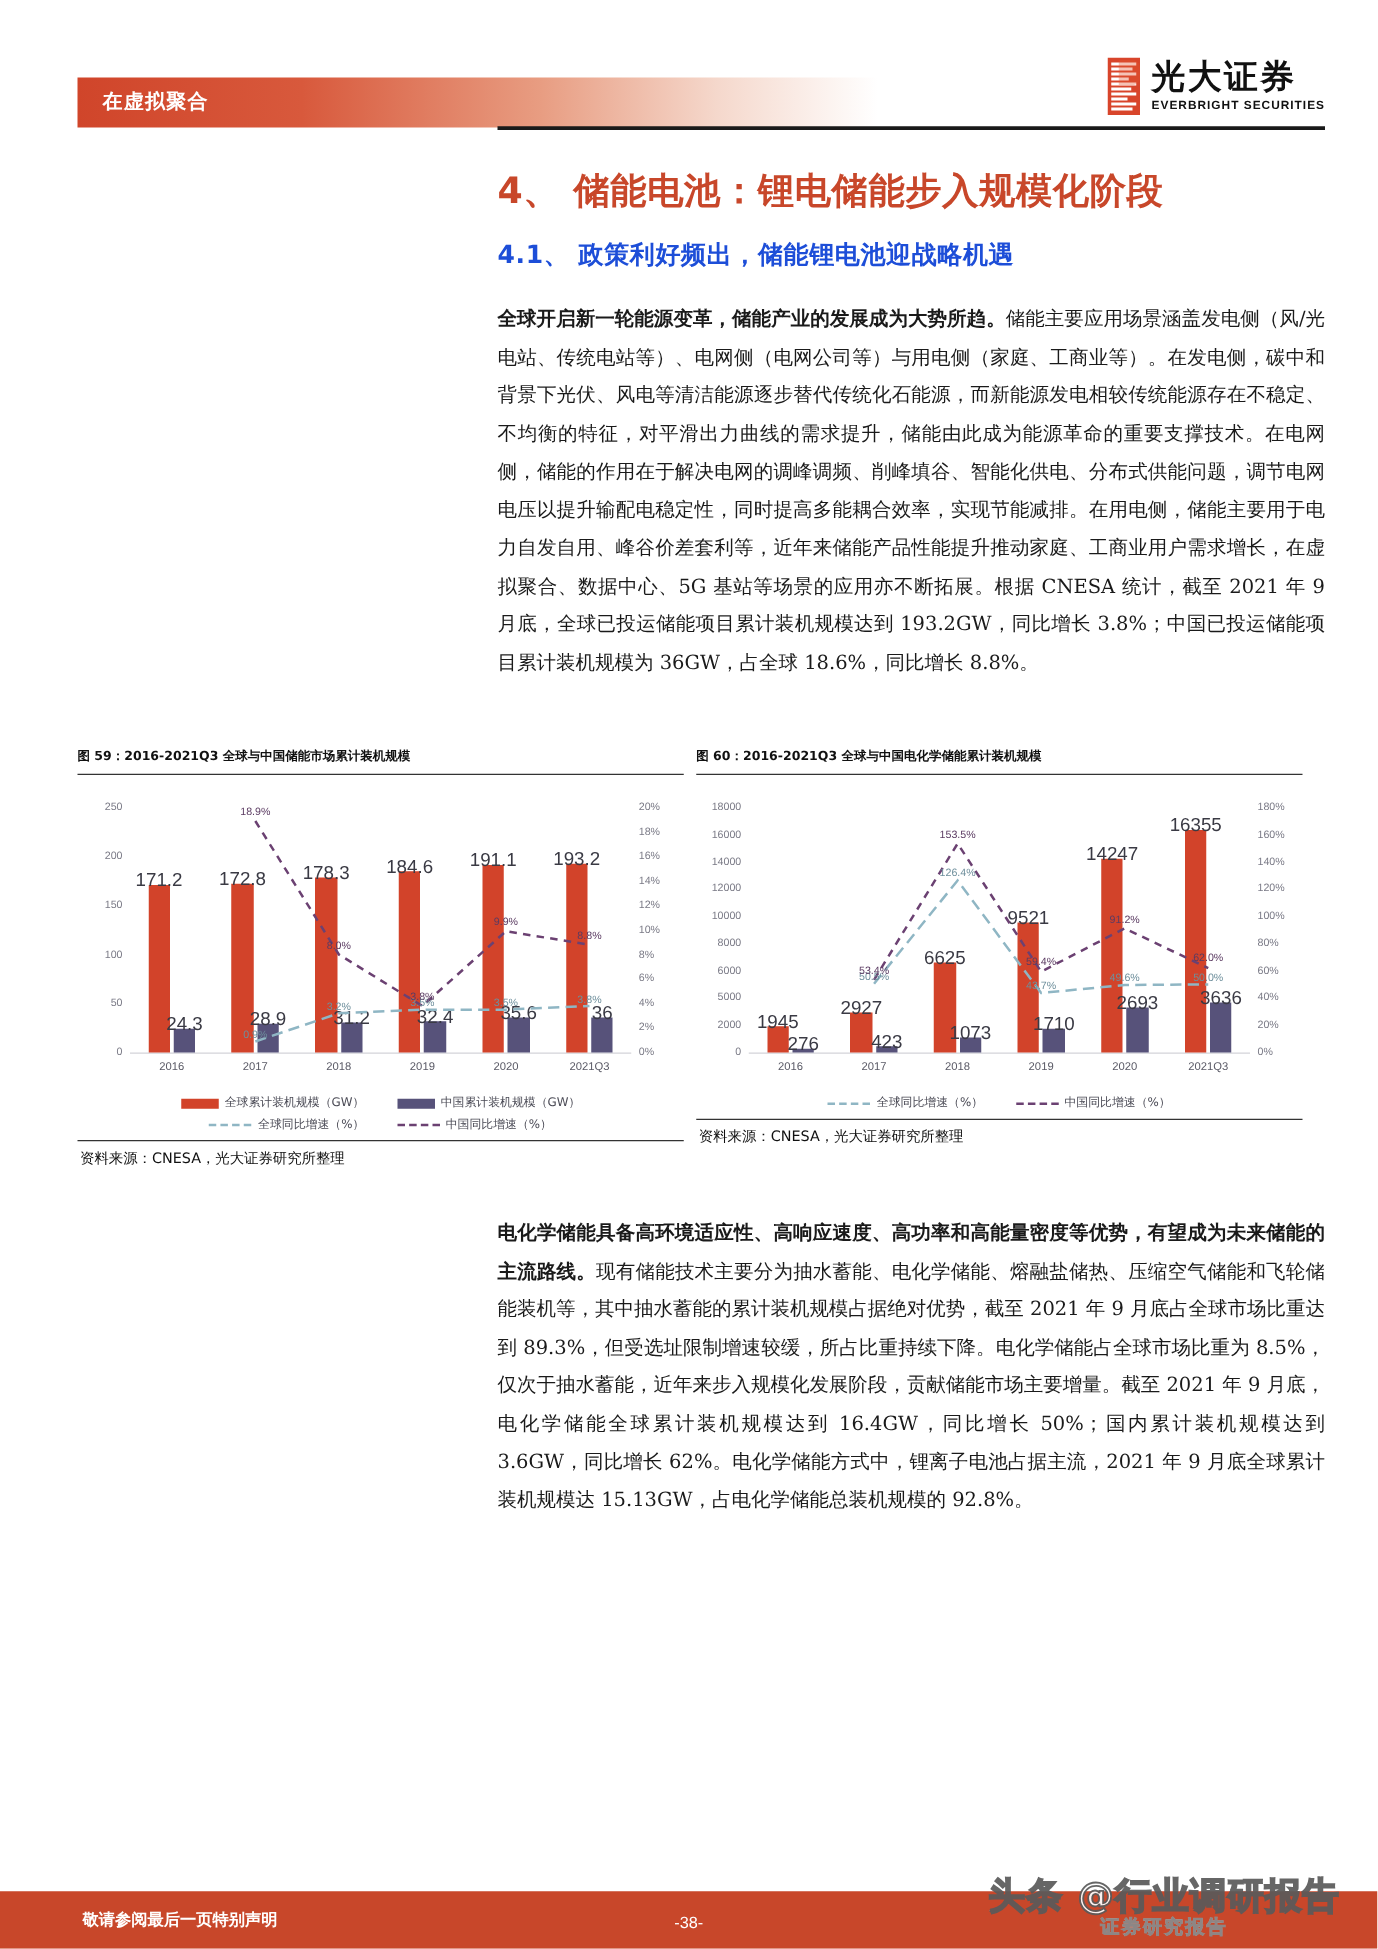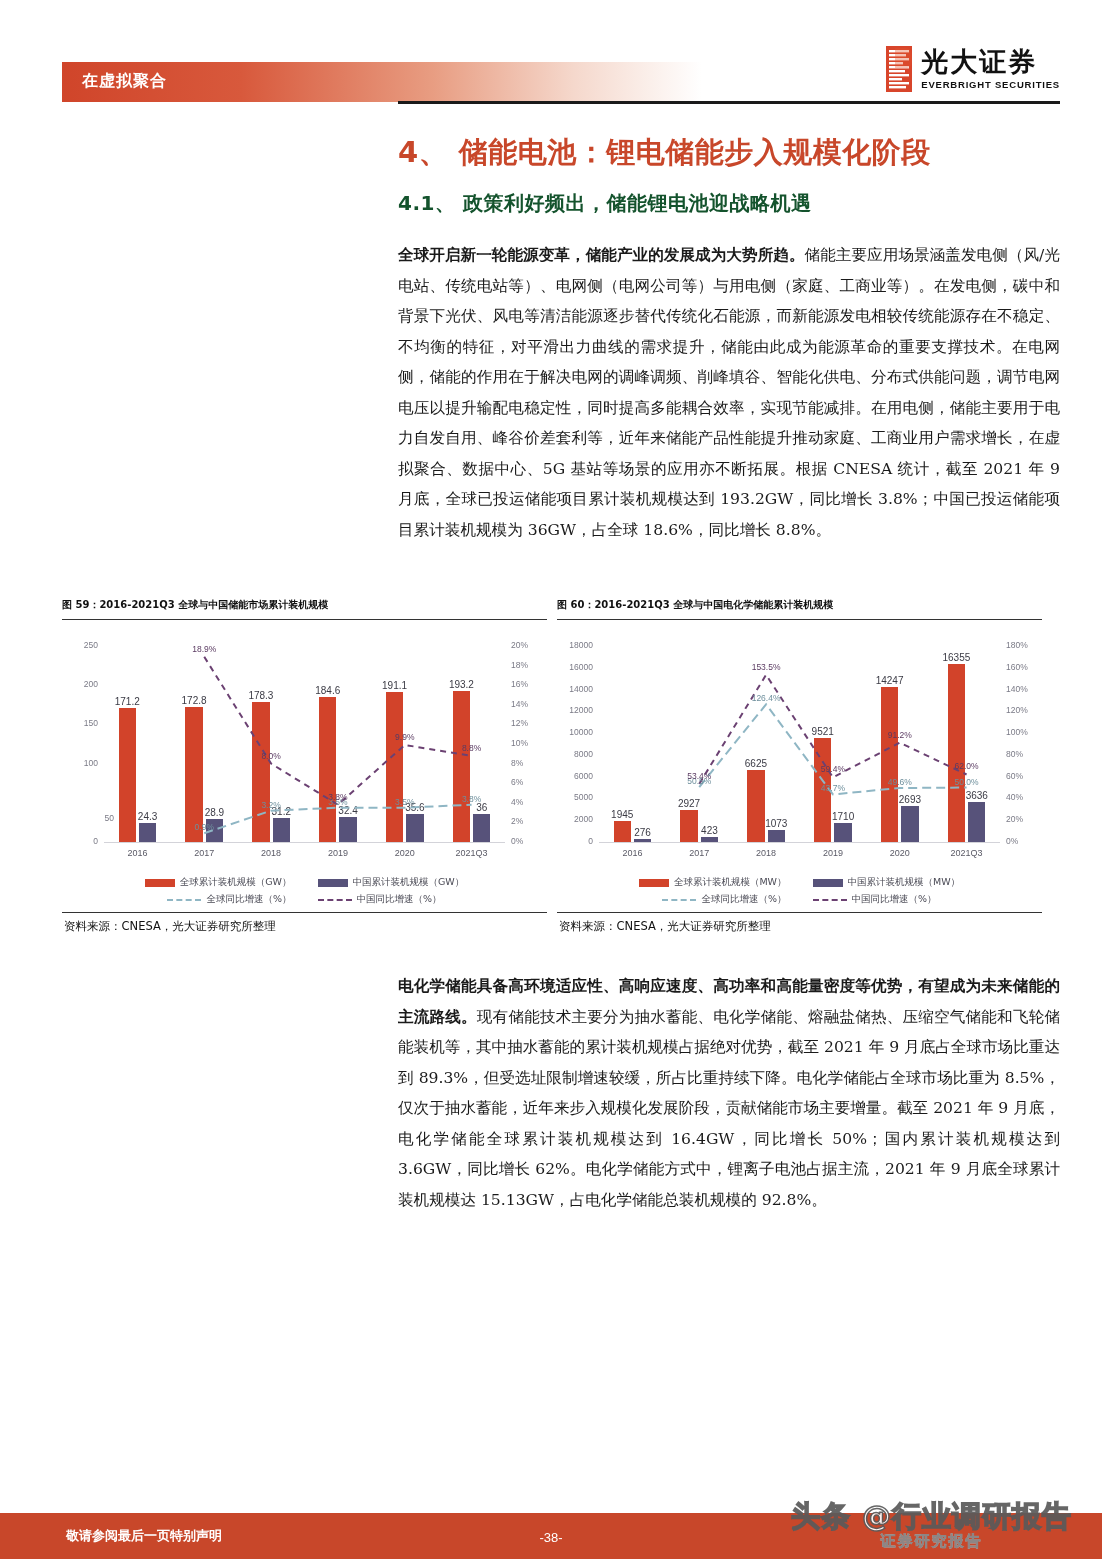--- a/index.html
+++ b/index.html
@@ -38,21 +38,21 @@
   }
 
   
   .h1 {
     position:absolute; left:398px; top:133px; width:662px;
     font-size:29px; font-weight:bold; color:#c8472a; letter-spacing:0.5px;
     font-family:"DejaVu Sans","Liberation Sans",sans-serif;
   }
   .h2 {
     position:absolute; left:398px; top:190px; width:662px;
-    font-size:20px; font-weight:bold; color:#14532d; letter-spacing:0.5px;
+    font-size:20px; font-weight:bold; color:#1d4ed8; letter-spacing:0.5px;
     font-family:"DejaVu Sans","Liberation Sans",sans-serif;
   }
 
   
   .para {
     position:absolute; left:398px; width:662px;
     font-size:15.6px; line-height:30.5px; color:#1a1a1a; text-align:justify;
     font-family:"DejaVu Serif","Liberation Serif", serif;
   }
   .para b { font-weight:bold; font-family:"DejaVu Sans","Liberation Sans",sans-serif; }
@@ -82,21 +82,21 @@
   .yl { text-align:right; }
   .yr { text-align:left; }
   .xtick {
     position:absolute; font-size:9px; color:#5a5a66; text-align:center;
     font-family:"Liberation Sans",sans-serif; white-space:nowrap;
   }
   .bar { position:absolute; bottom:0; }
   .bar.glob { background:#d2432a; }
   .bar.chn  { background:#57527a; }
   .bar-val {
-    position:absolute; font-size:10px; color:#3a3a44; text-align:center;
+    position:absolute; font-size:15px; color:#3a3a44; text-align:center;
     font-family:"Liberation Sans",sans-serif; white-space:nowrap;
   }
   .pt-label {
     position:absolute; font-size:8.5px; text-align:center; white-space:nowrap;
     font-family:"Liberation Sans",sans-serif;
   }
   .pt-label.glob { color:#6e8f9c; }
   .pt-label.chn  { color:#5b3b62; }
   .axis-line { position:absolute; background:#d3d3d9; }
 
@@ -181,21 +181,21 @@
     <b>全球开启新一轮能源变革，储能产业的发展成为大势所趋。</b><span>储能主要应用场景涵盖发电侧（风/光电站、传统电站等）、电网侧（电网公司等）与用电侧（家庭、工商业等）。在发电侧，碳中和背景下光伏、风电等清洁能源逐步替代传统化石能源，而新能源发电相较传统能源存在不稳定、不均衡的特征，对平滑出力曲线的需求提升，储能由此成为能源革命的重要支撑技术。在电网侧，储能的作用在于解决电网的调峰调频、削峰填谷、智能化供电、分布式供能问题，调节电网电压以提升输配电稳定性，同时提高多能耦合效率，实现节能减排。在用电侧，储能主要用于电力自发自用、峰谷价差套利等，近年来储能产品性能提升推动家庭、工商业用户需求增长，在虚拟聚合、数据中心、5G 基站等场景的应用亦不断拓展。根据 CNESA 统计，截至 2021 年 9 月底，全球已投运储能项目累计装机规模达到 193.2GW，同比增长 3.8%；中国已投运储能项目累计装机规模为 36GW，占全球 18.6%，同比增长 8.8%。</span>
   </div>
 
   <div class="fig" id="fig-left">
     <div class="fig-title">
       <span class="no">图 59：</span><span>2016-2021Q3 全球与中国储能市场累计装机规模</span>
     </div>
     <div class="fig-body">
       <div class="plot" id="plot-0">
           <div class="axis-label yl" style="left: 0px; width: 36px; top: 208px;">0</div>
-          <div class="axis-label yl" style="left: 16px; width: 36px; top: 168.8px; margin-top: 16px;">50</div>
+          <div class="axis-label yl" style="left: 0px; width: 36px; top: 168.8px;">50</div>
           <div class="axis-label yl" style="left: 0px; width: 36px; top: 129.6px;">100</div>
           <div class="axis-label yl" style="left: 0px; width: 36px; top: 90.4px;">150</div>
           <div class="axis-label yl" style="left: 0px; width: 36px; top: 51.2px;">200</div>
           <div class="axis-label yl" style="left: 0px; width: 36px; top: 12px;">250</div>
           <div class="axis-label yr" style="left: 449px; top: 208px;">0%</div>
           <div class="axis-label yr" style="left: 449px; top: 188.4px;">2%</div>
           <div class="axis-label yr" style="left: 449px; top: 168.8px;">4%</div>
           <div class="axis-label yr" style="left: 449px; top: 149.2px;">6%</div>
           <div class="axis-label yr" style="left: 449px; top: 129.6px;">8%</div>
           <div class="axis-label yr" style="left: 449px; top: 110px;">10%</div>
@@ -344,30 +344,20 @@
           <div class="pt-label glob" style="left: 383.583px; width: 52px; top: 148.556px;">50.0%</div>
           <div class="pt-label chn" style="left: 116.25px; width: 52px; top: 142.853px;">53.4%</div>
           <div class="pt-label chn" style="left: 183.083px; width: 52px; top: 33.8556px;">153.5%</div>
           <div class="pt-label chn" style="left: 249.917px; width: 52px; top: 136.32px;">59.4%</div>
           <div class="pt-label chn" style="left: 316.75px; width: 52px; top: 101.693px;">91.2%</div>
           <div class="pt-label chn" style="left: 383.583px; width: 52px; top: 133.489px;">62.0%</div>
         </div>
       <div class="legend">
         <div class="legend-row">
           <div class="legend-item">
-            <span class="sw-bar glob"></span>
-            <span class="txt">全球累计装机规模（MW）</span>
-          </div>
-          <div class="legend-item">
-            <span class="sw-bar chn"></span>
-            <span class="txt">中国累计装机规模（MW）</span>
-          </div>
-        </div>
-        <div class="legend-row">
-          <div class="legend-item">
             <span class="sw-line"></span>
             <span class="txt">全球同比增速（%）</span>
           </div>
           <div class="legend-item">
             <span class="sw-line chn"></span>
             <span class="txt">中国同比增速（%）</span>
           </div>
         </div>
       </div>
     </div>

